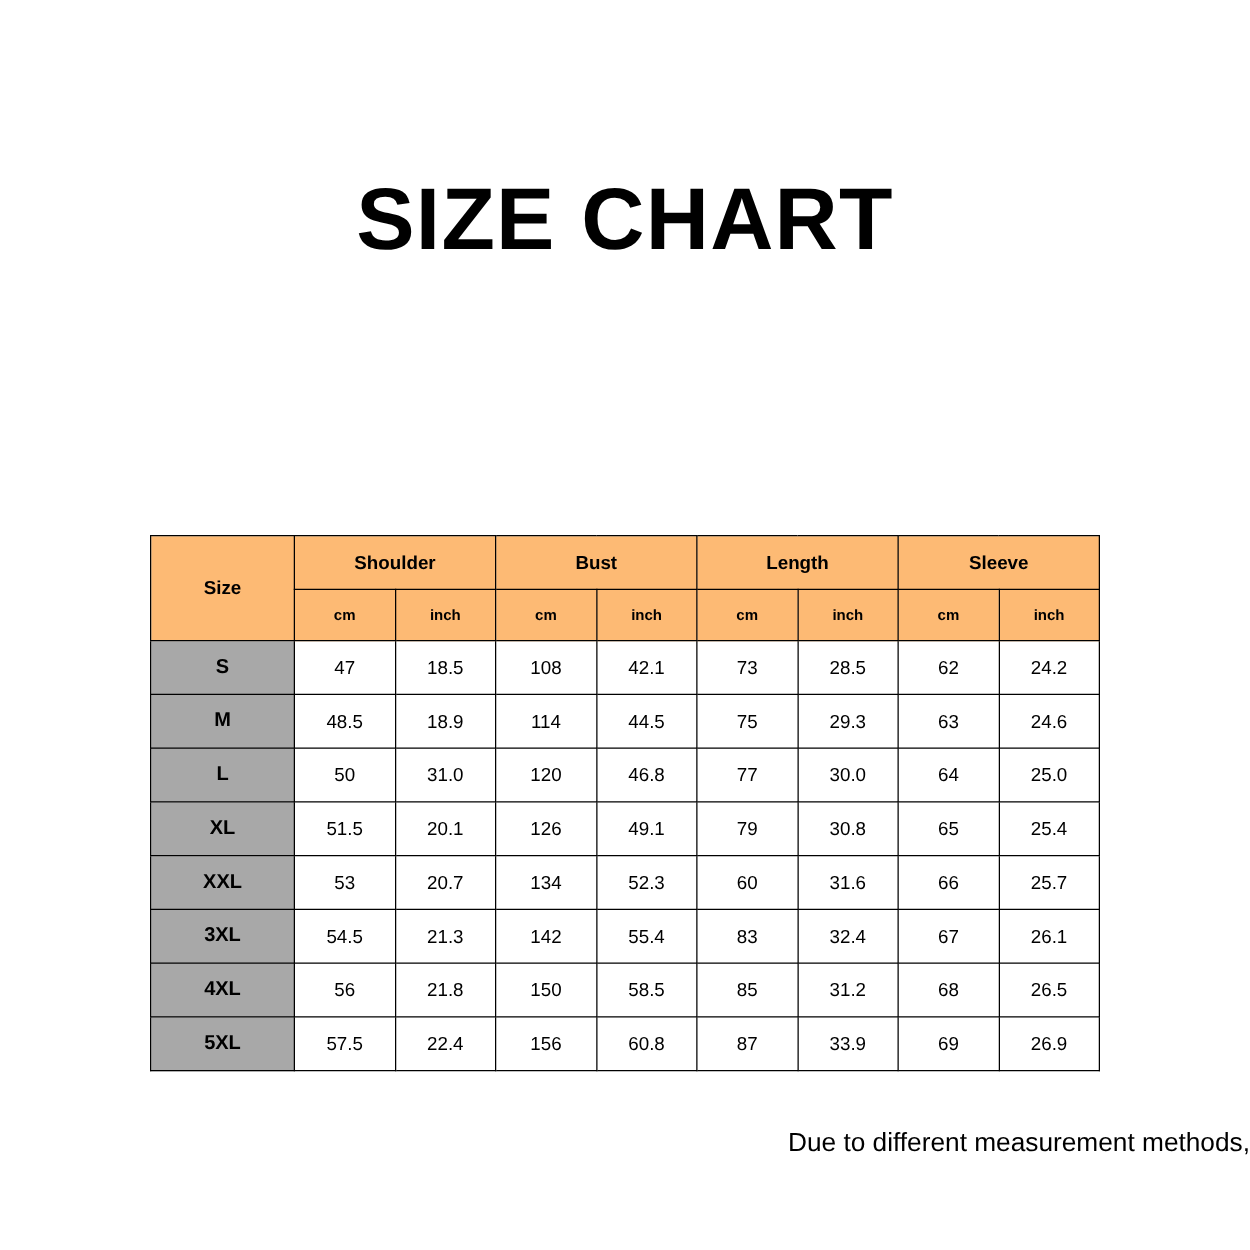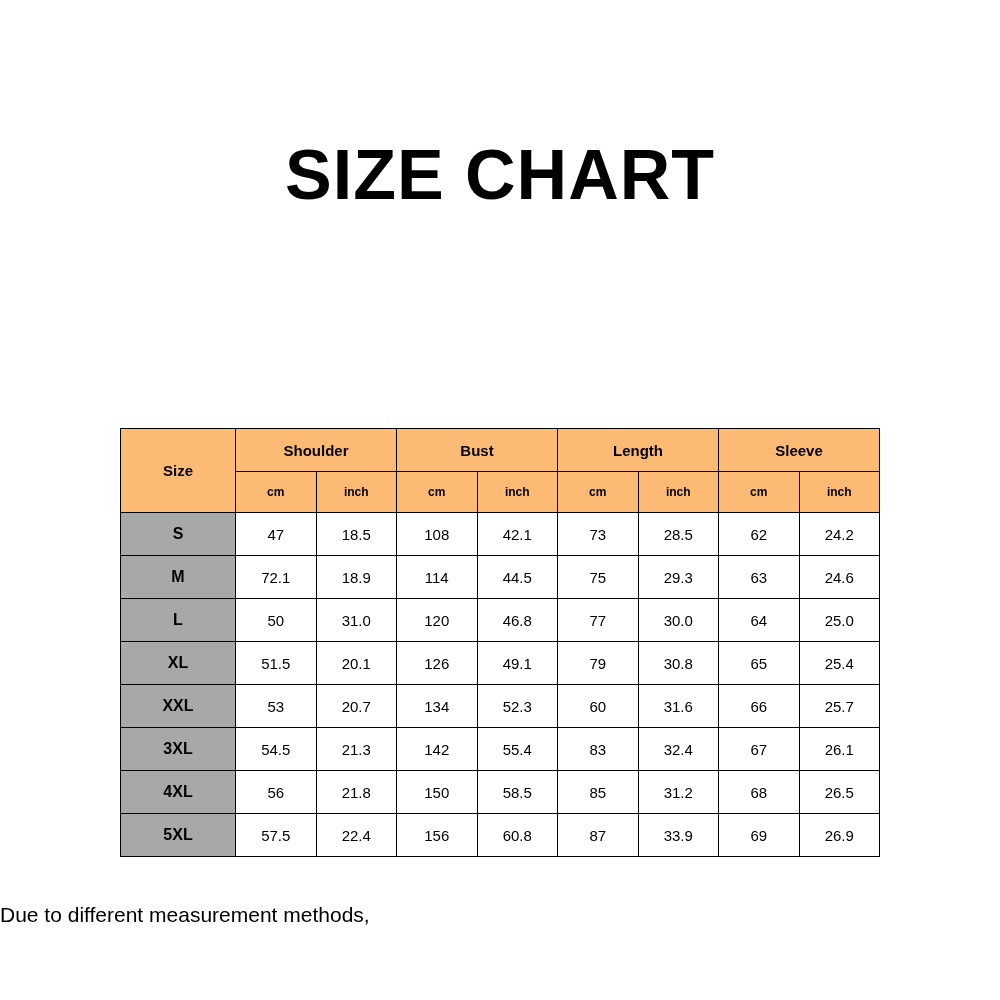--- a/index.html
+++ b/index.html
@@ -72,21 +72,21 @@
   tbody td.row-label {
     background: #a8a8a8;
     font-weight: bold;
     font-size: 16px;
   }
   .note {
     position: absolute;
     top: 900px;
     left: 0;
     width: 1000px;
-    text-align: left;
+    text-align: right;
     font-size: 21px;
     line-height: 1.45;
     font-family: "Liberation Sans", sans-serif;
   }
 </style>
 </head>
 <body>
 
 <div class="page">
 
@@ -120,21 +120,21 @@
           <td>18.5</td>
           <td>108</td>
           <td>42.1</td>
           <td>73</td>
           <td>28.5</td>
           <td>62</td>
           <td>24.2</td>
         </tr>
         <tr>
           <td class="row-label">M</td>
-          <td>72.1</td>
+          <td>48.5</td>
           <td>18.9</td>
           <td>114</td>
           <td>44.5</td>
           <td>75</td>
           <td>29.3</td>
           <td>63</td>
           <td>24.6</td>
         </tr>
         <tr>
           <td class="row-label">L</td>

